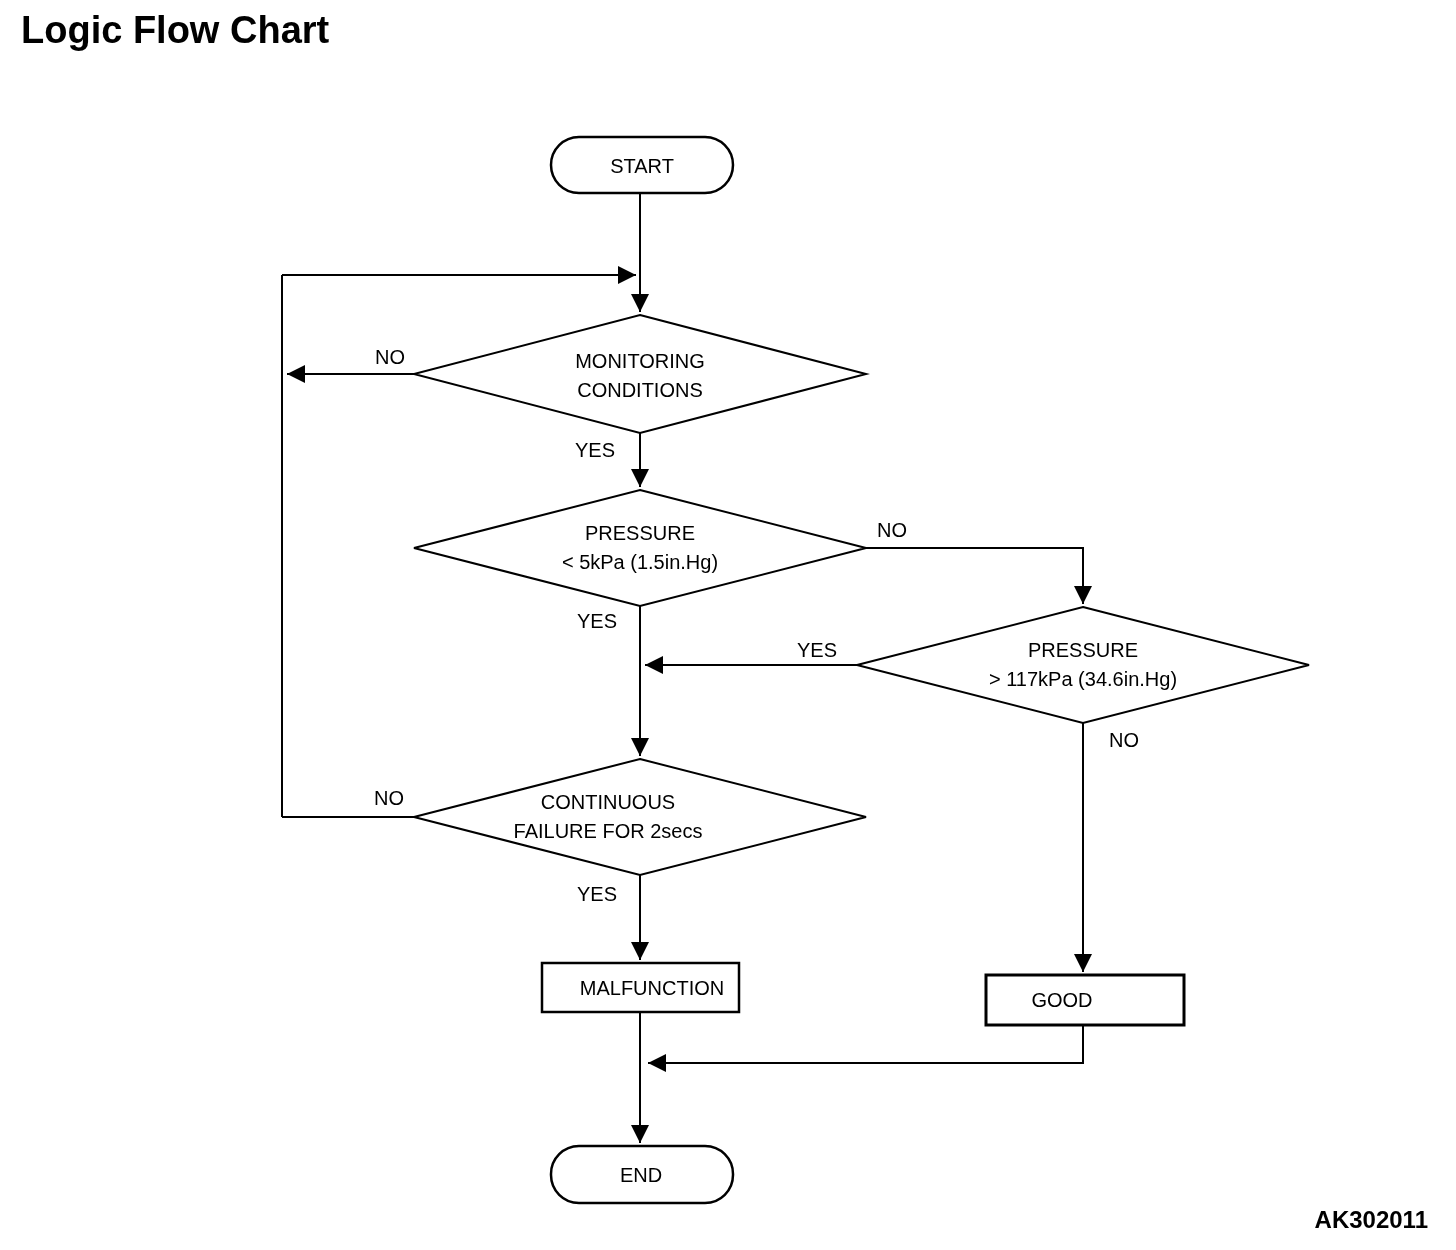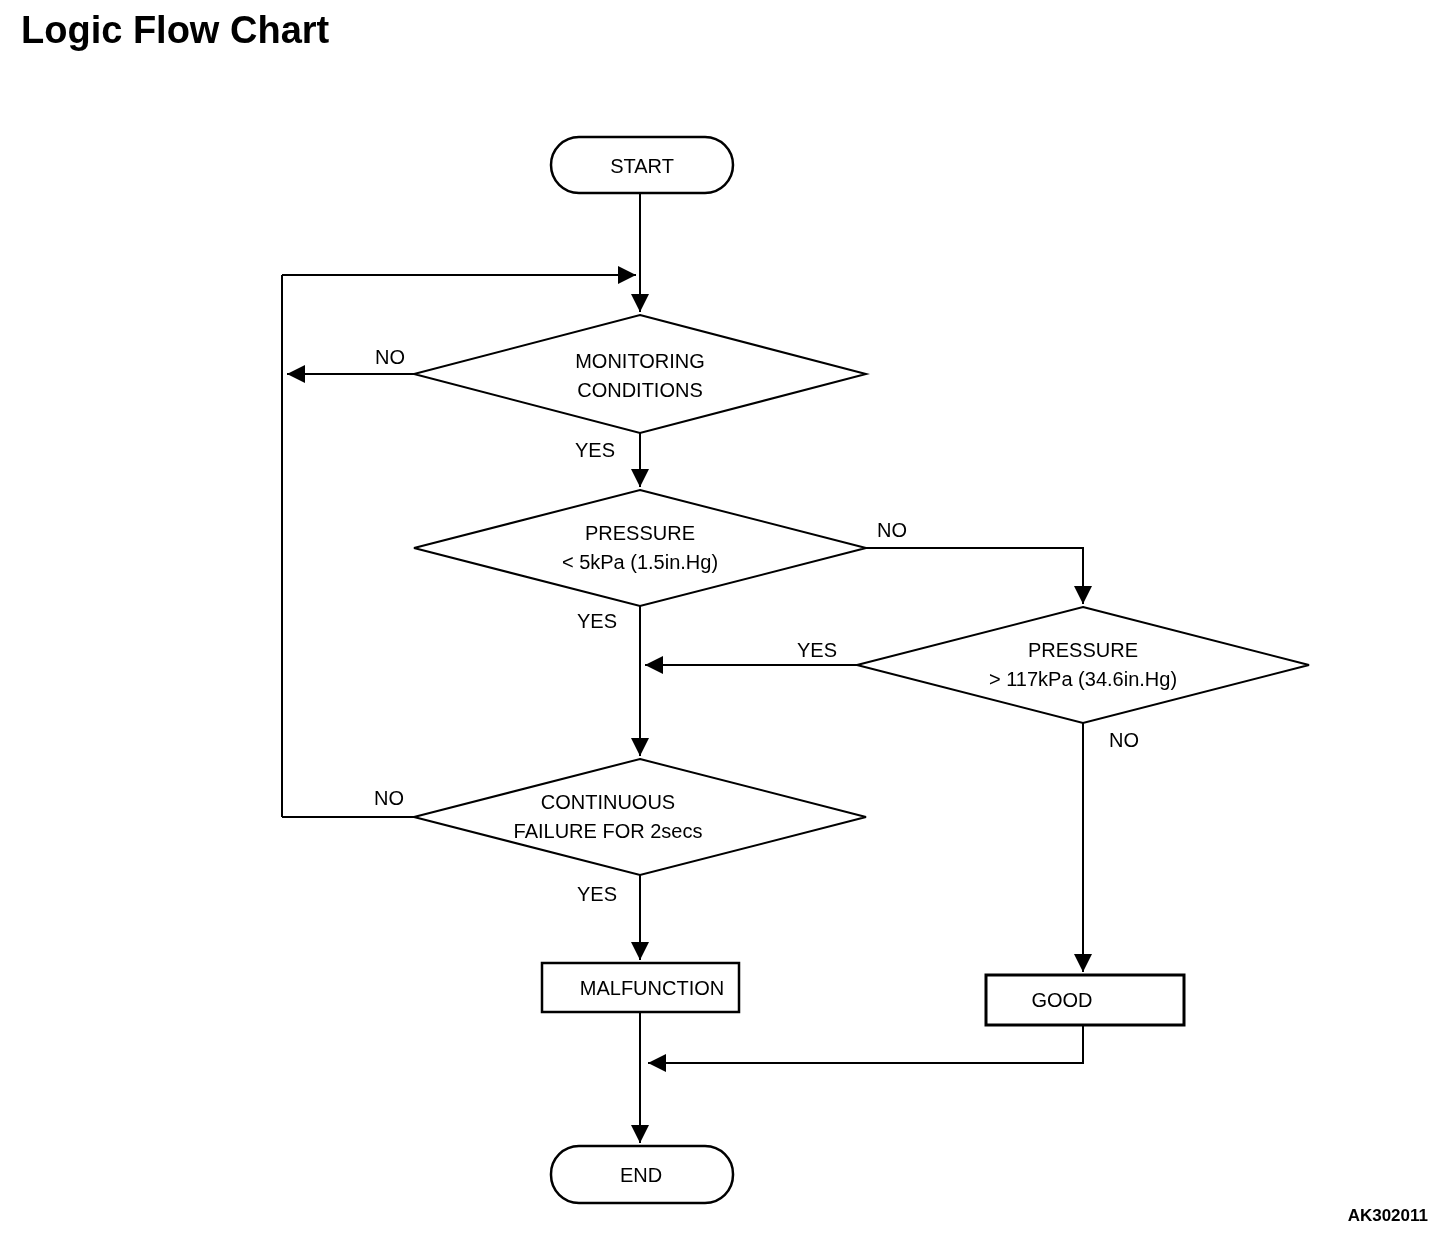--- a/index.html
+++ b/index.html
@@ -25,21 +25,21 @@
     transform: translate(-50%, -50%);
     white-space: nowrap;
     font-size: 20px;
     line-height: 29px;
     text-align: center;
   }
   .code {
     position: absolute;
     right: 28px;
     top: 1206px;
-    font-size: 17px;
+    font-size: 24px;
     font-weight: bold;
   }
 </style>
 </head>
 <body>
 
 <div class="canvas">
 
   <div class="title">Logic Flow Chart</div>
 

